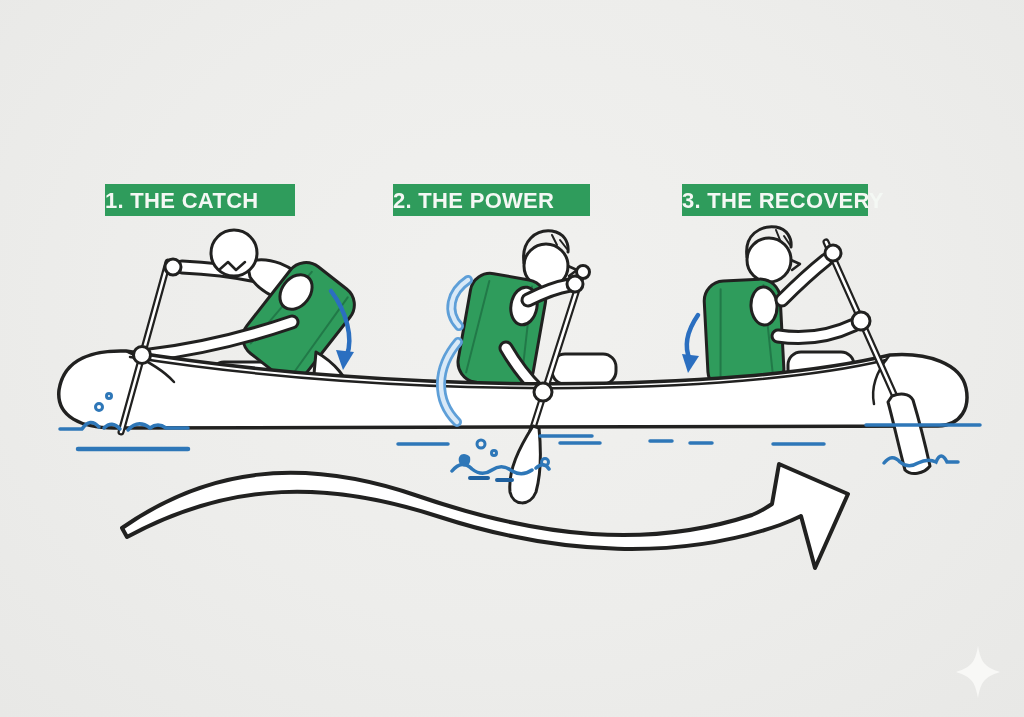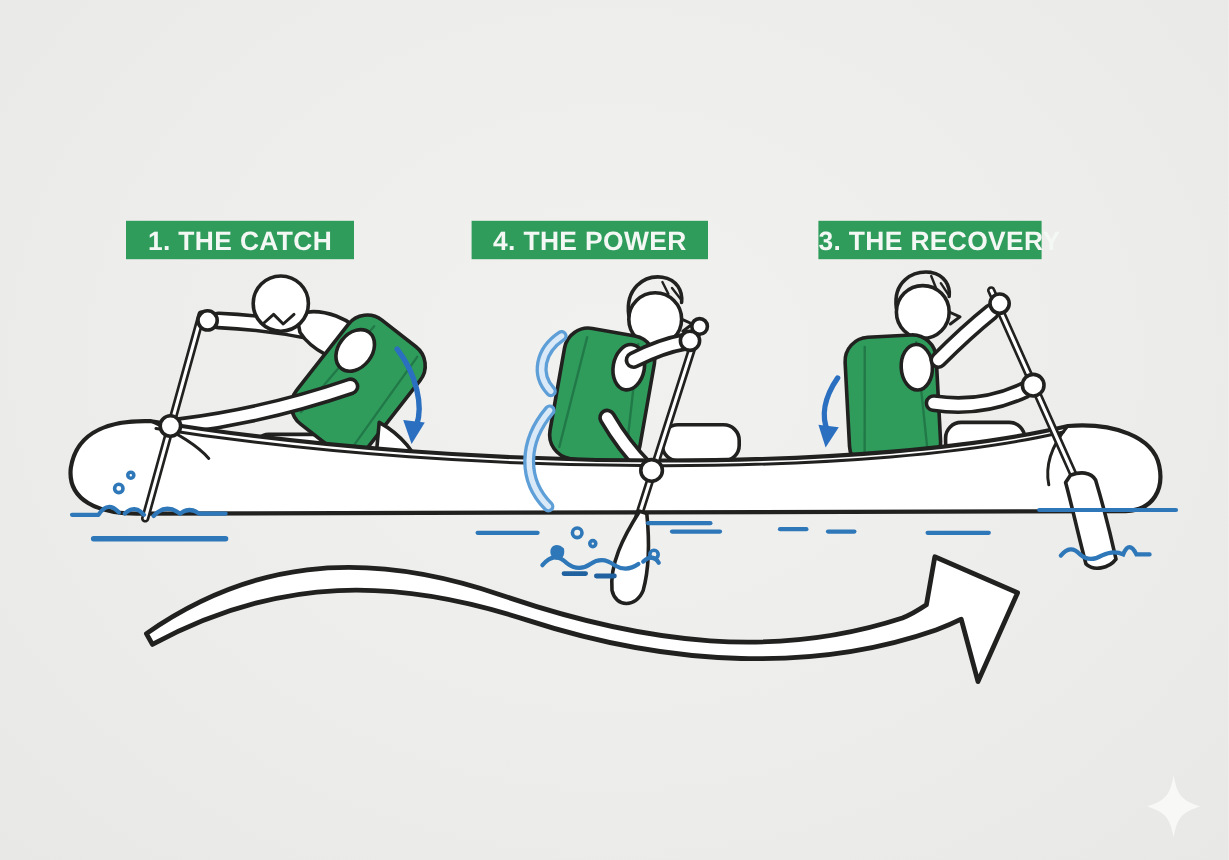--- a/index.html
+++ b/index.html
@@ -3,21 +3,21 @@
 <meta charset="utf-8">
 <style>
   html,body{margin:0;padding:0;}
   body{font-family:"Liberation Sans", sans-serif;}
   .stage{
     position:relative;width:1024px;height:717px;overflow:hidden;
     background:radial-gradient(ellipse at 50% 42%, #f1f1ef 0%, #ededeb 55%, #e8e8e6 100%);
   }
   .stage svg{position:absolute;left:0;top:0;}
   .step-label{
-    position:absolute;height:32px;line-height:33px;text-align:center;
+    position:absolute;height:32px;line-height:33px;
     background:var(--green,#2f9c5c);color:var(--label-text,#f4f8f4);
     font-size:22px;font-weight:bold;letter-spacing:0.3px;white-space:nowrap;
   }
   #label-catch{left:105px;top:184px;width:190px;}
   #label-power{left:393px;top:184px;width:197px;}
   #label-recovery{left:682px;top:184px;width:186px;}
 
   
   .ink{stroke:var(--ink,#212120);fill:none;stroke-linecap:round;stroke-linejoin:round;}
   .w3{stroke-width:3;} .w25{stroke-width:2.5;} .w2{stroke-width:2;}
@@ -182,15 +182,15 @@
          L 815,568
          L 801,516
          C 795,519 788,522 780,525
          C 680,560 560,556 440,517
          C 330,481 232,480 127,537 Z"></path>
 
     <path class="sparkle" d="M 978,646 C 981,663 985,667 1000,672 C 985,677 981,681 978,698 C 975,681 971,677 956,672 C 971,667 975,663 978,646 Z"></path>
   </svg>
 
   <div class="step-label" id="label-catch">1. THE CATCH</div>
-  <div class="step-label" id="label-power">4. THE POWER</div>
+  <div class="step-label" id="label-power">2. THE POWER</div>
   <div class="step-label" id="label-recovery">3. THE RECOVERY</div>
 </div>
 
 </body></html>

